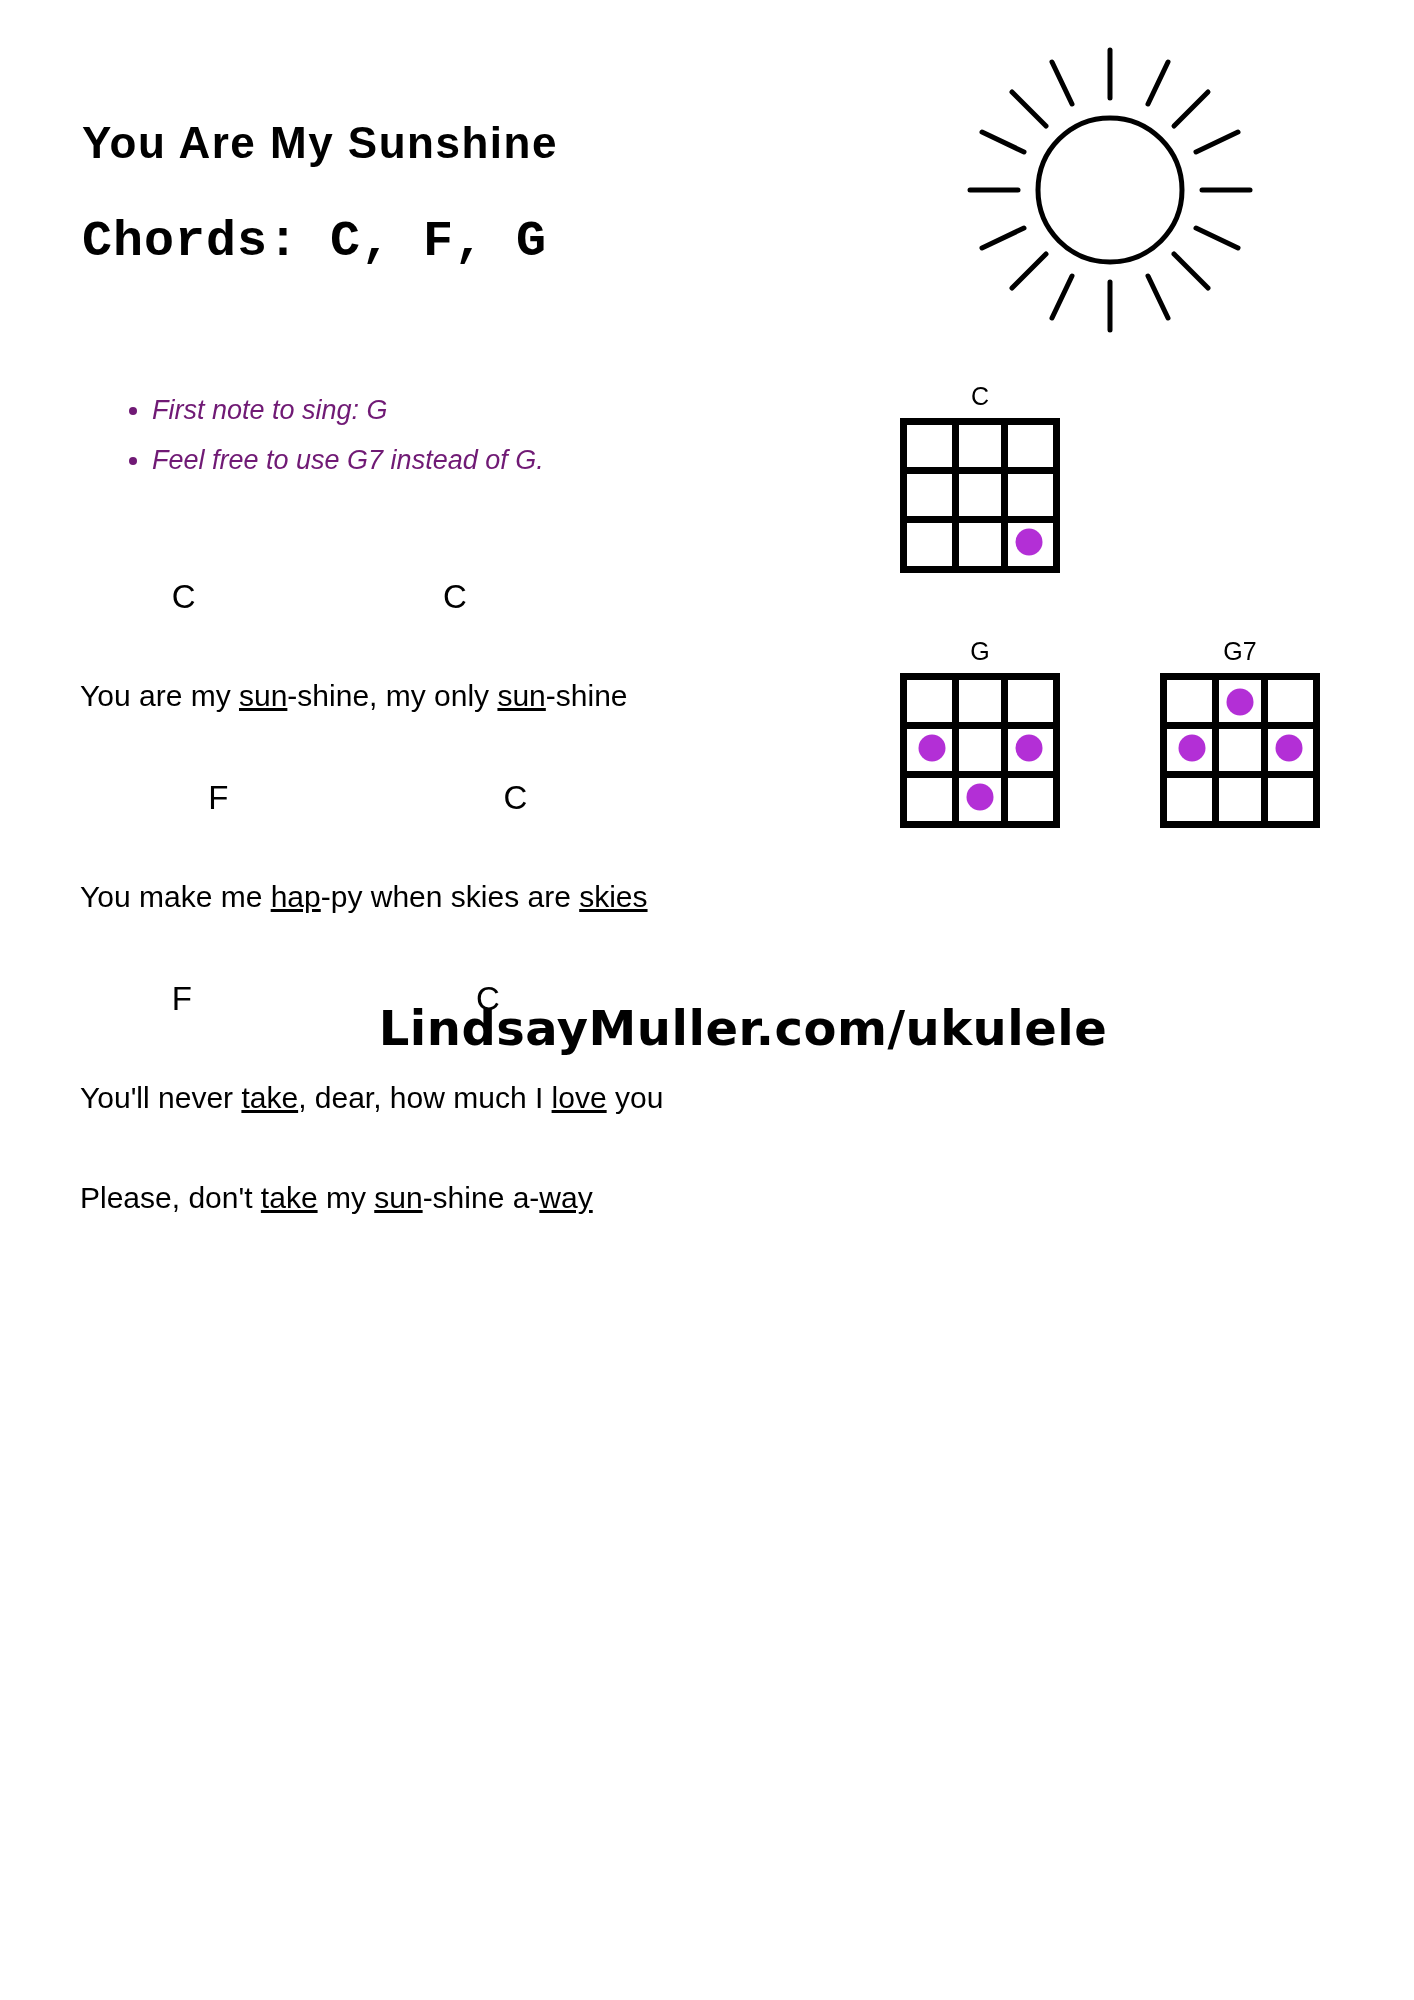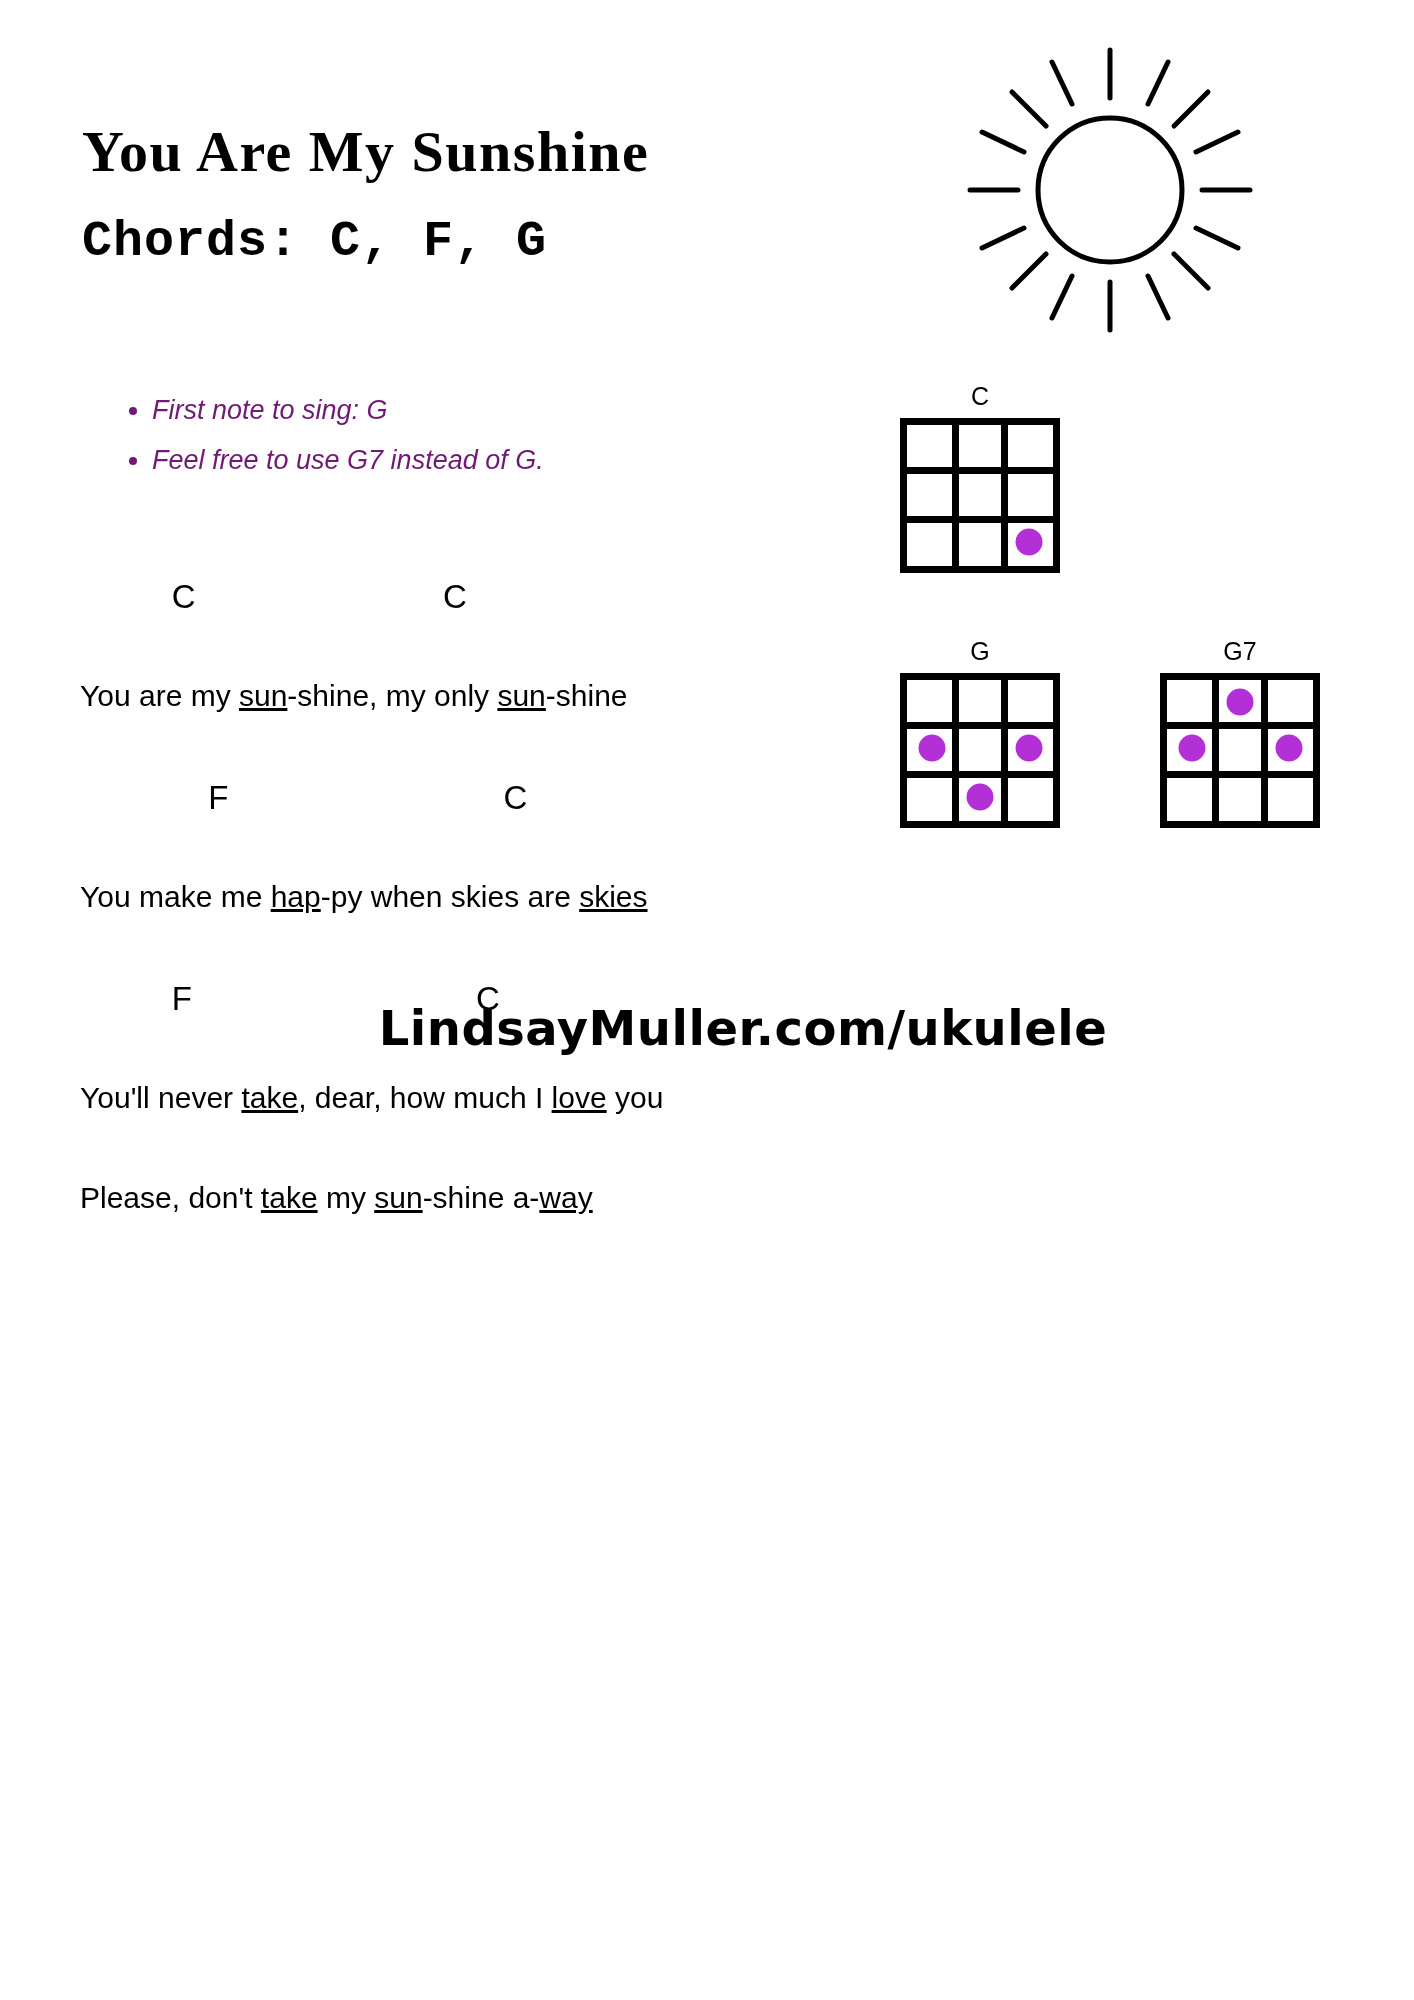--- a/index.html
+++ b/index.html
@@ -14,22 +14,22 @@
     font-family: "Liberation Sans", sans-serif;
     color: #000000;
     overflow: hidden;
   }
 
   
   .title {
     position: absolute;
     left: 82px;
     top: 118px;
-    font-family: Liberation Serif, serif;
-    font-size: 58px;
+    font-family: Liberation Sans, sans-serif;
+    font-size: 44px;
     font-weight: bold;
     letter-spacing: 1.5px;
     white-space: nowrap;
   }
   .subtitle {
     position: absolute;
     left: 82px;
     top: 213px;
     font-family: Liberation Mono, monospace;
     font-size: 50px;

